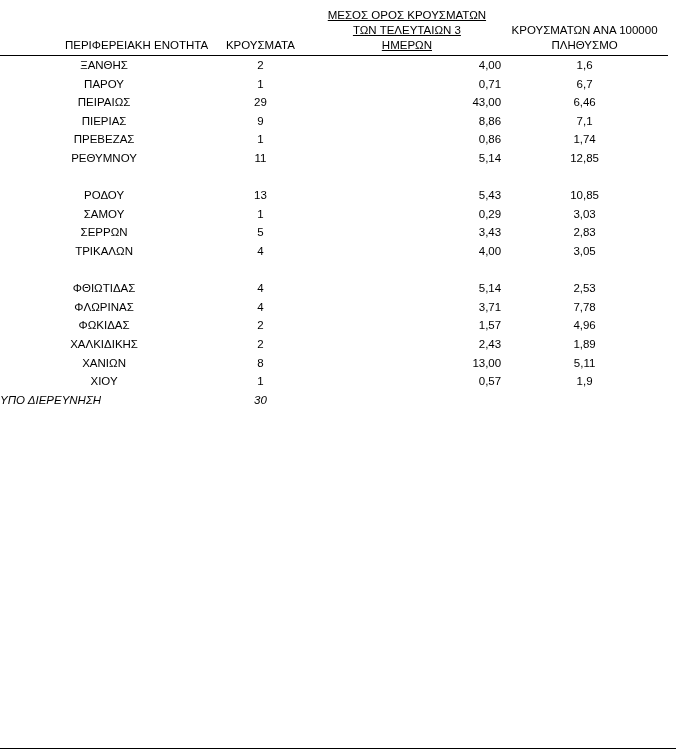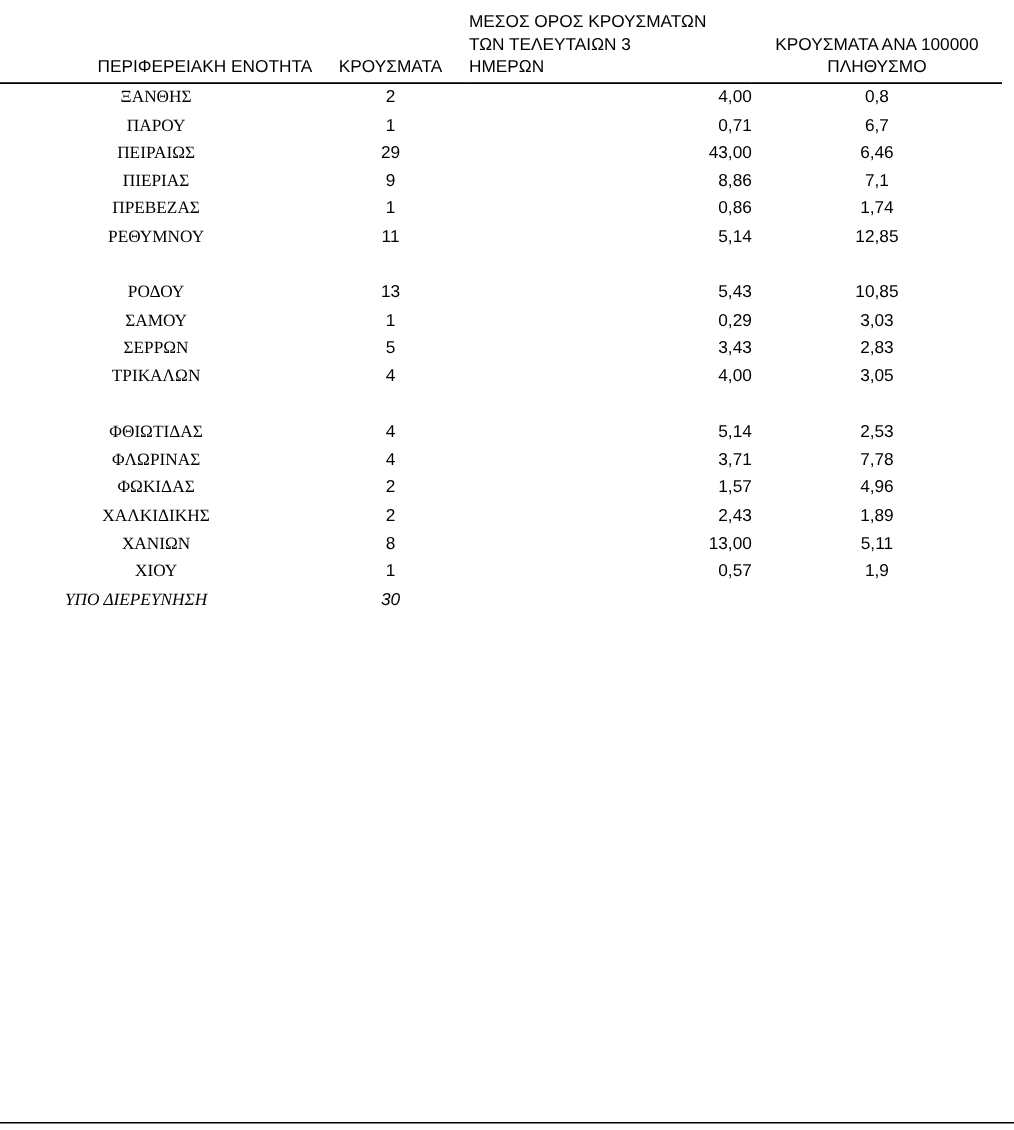--- a/index.html
+++ b/index.html
@@ -38,22 +38,23 @@
   .hdr-region {
     text-align: right;
     padding-left: 4px !important;
     width: 205px;
   }
   .hdr-cases {
     text-align: center;
     width: 105px;
   }
   .hdr-avg {
-    text-align: left;
+    text-align: center;
     width: 190px;
+    text-decoration: underline;
   }
   .hdr-per100k {
     text-align: center;
     width: 168px;
   }
   .hdr-line td {
     border-bottom: 1px solid #000000;
     height: 2px;
     padding: 0;
     font-size: 0;
@@ -61,21 +62,20 @@
   }
   table.data-table tbody td {
     padding: 0;
     height: 18.6px;
     line-height: 18.6px;
     font-size: 11.5px;
   }
   td.c-region {
     text-align: center;
     padding-right: 60px;
-    font-family: Liberation Serif, serif;
   }
   td.c-cases {
     text-align: center;
     padding-right: 4px;
   }
   td.c-avg {
     text-align: right;
     padding-right: 0px;
   }
   td.c-per100k {
@@ -83,21 +83,21 @@
     padding-right: 0px;
   }
   tr.spacer td {
     height: 18.6px;
     line-height: 18.6px;
   }
   tr.italic-row td {
     font-style: italic;
   }
   tr.italic-row td.c-region {
-    text-align: right;
+    text-align: left;
     padding-right: 70px;
   }
   .footer-rule {
     position: absolute;
     left: 0;
     bottom: 4px;
     width: 676px;
     height: 1px;
     background: #000000;
   }
@@ -115,37 +115,37 @@
         </th>
         <th class="hdr-cases">
           <span>ΚΡΟΥΣΜΑΤΑ</span>
         </th>
         <th class="hdr-avg">
           <div>ΜΕΣΟΣ ΟΡΟΣ ΚΡΟΥΣΜΑΤΩΝ</div>
           <div>ΤΩΝ ΤΕΛΕΥΤΑΙΩΝ 3</div>
           <div>ΗΜΕΡΩΝ</div>
         </th>
         <th class="hdr-per100k">
-          <div>ΚΡΟΥΣΜΑΤΑ ΑΝΑ 100000</div>
+          <div>ΚΡΟΥΣΜΑΤΩΝ ΑΝΑ 100000</div>
           <div>ΠΛΗΘΥΣΜΟ</div>
         </th>
       </tr>
       <tr class="hdr-line">
         <td></td>
         <td></td>
         <td></td>
         <td></td>
       </tr>
     </thead>
     <tbody>
       <tr>
         <td class="c-region">ΞΑΝΘΗΣ</td>
         <td class="c-cases">2</td>
         <td class="c-avg">4,00</td>
-        <td class="c-per100k">0,8</td>
+        <td class="c-per100k">1,6</td>
       </tr>
       <tr>
         <td class="c-region">ΠΑΡΟΥ</td>
         <td class="c-cases">1</td>
         <td class="c-avg">0,71</td>
         <td class="c-per100k">6,7</td>
       </tr>
       <tr>
         <td class="c-region">ΠΕΙΡΑΙΩΣ</td>
         <td class="c-cases">29</td>

